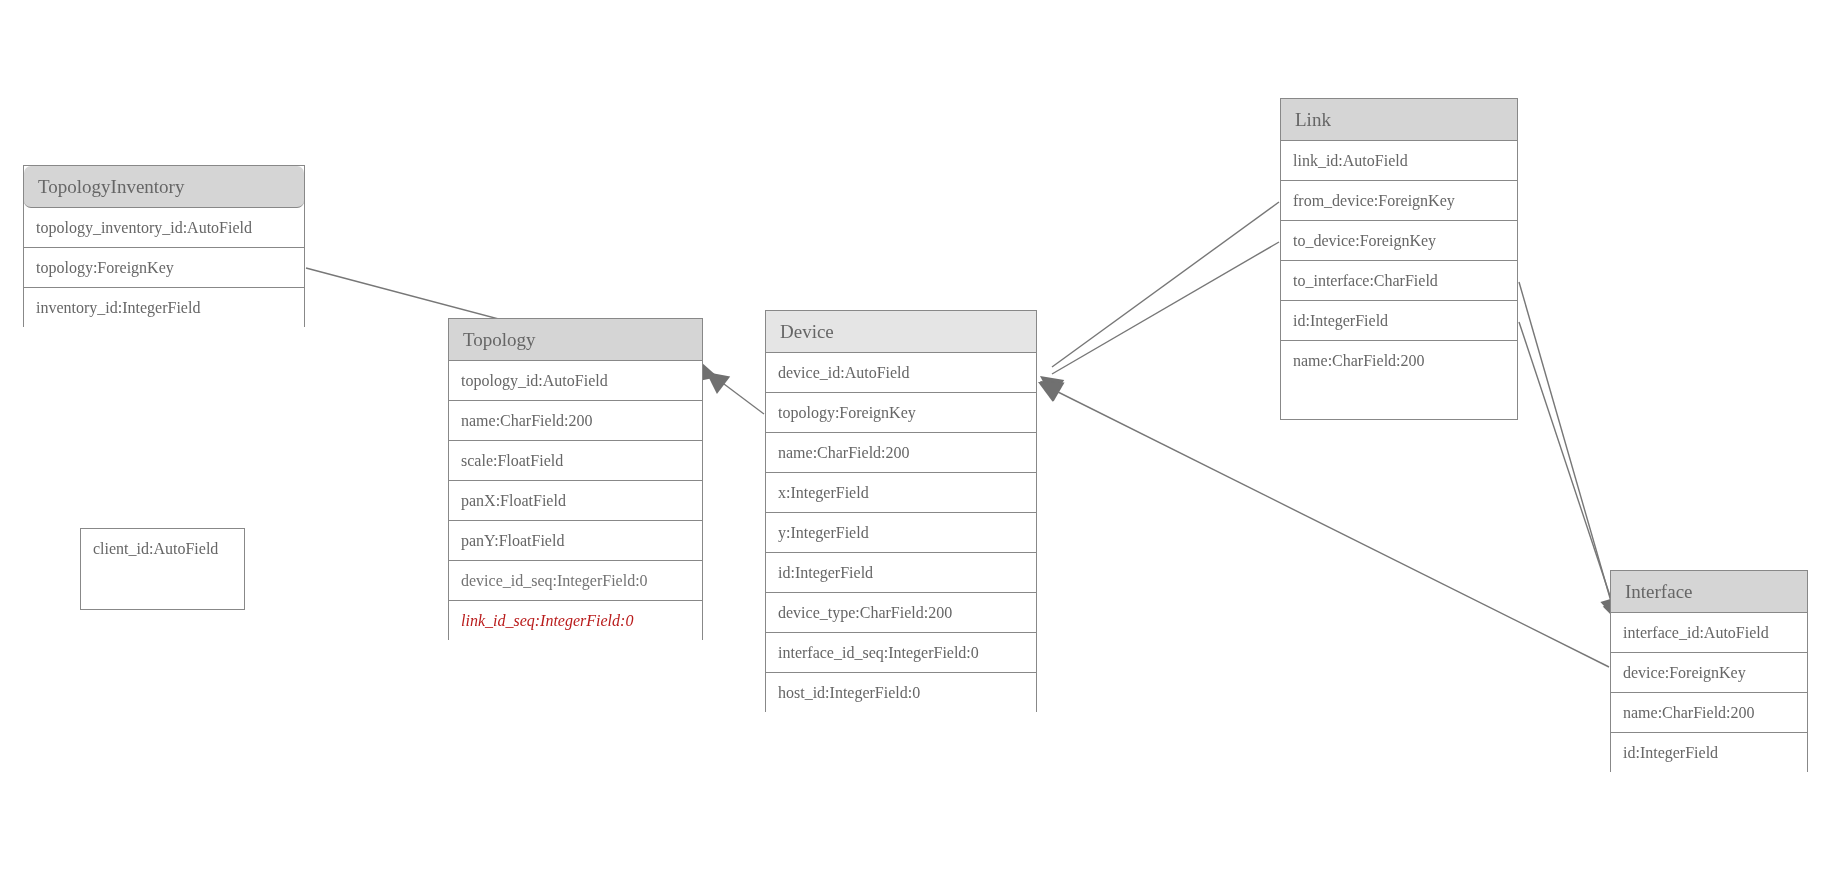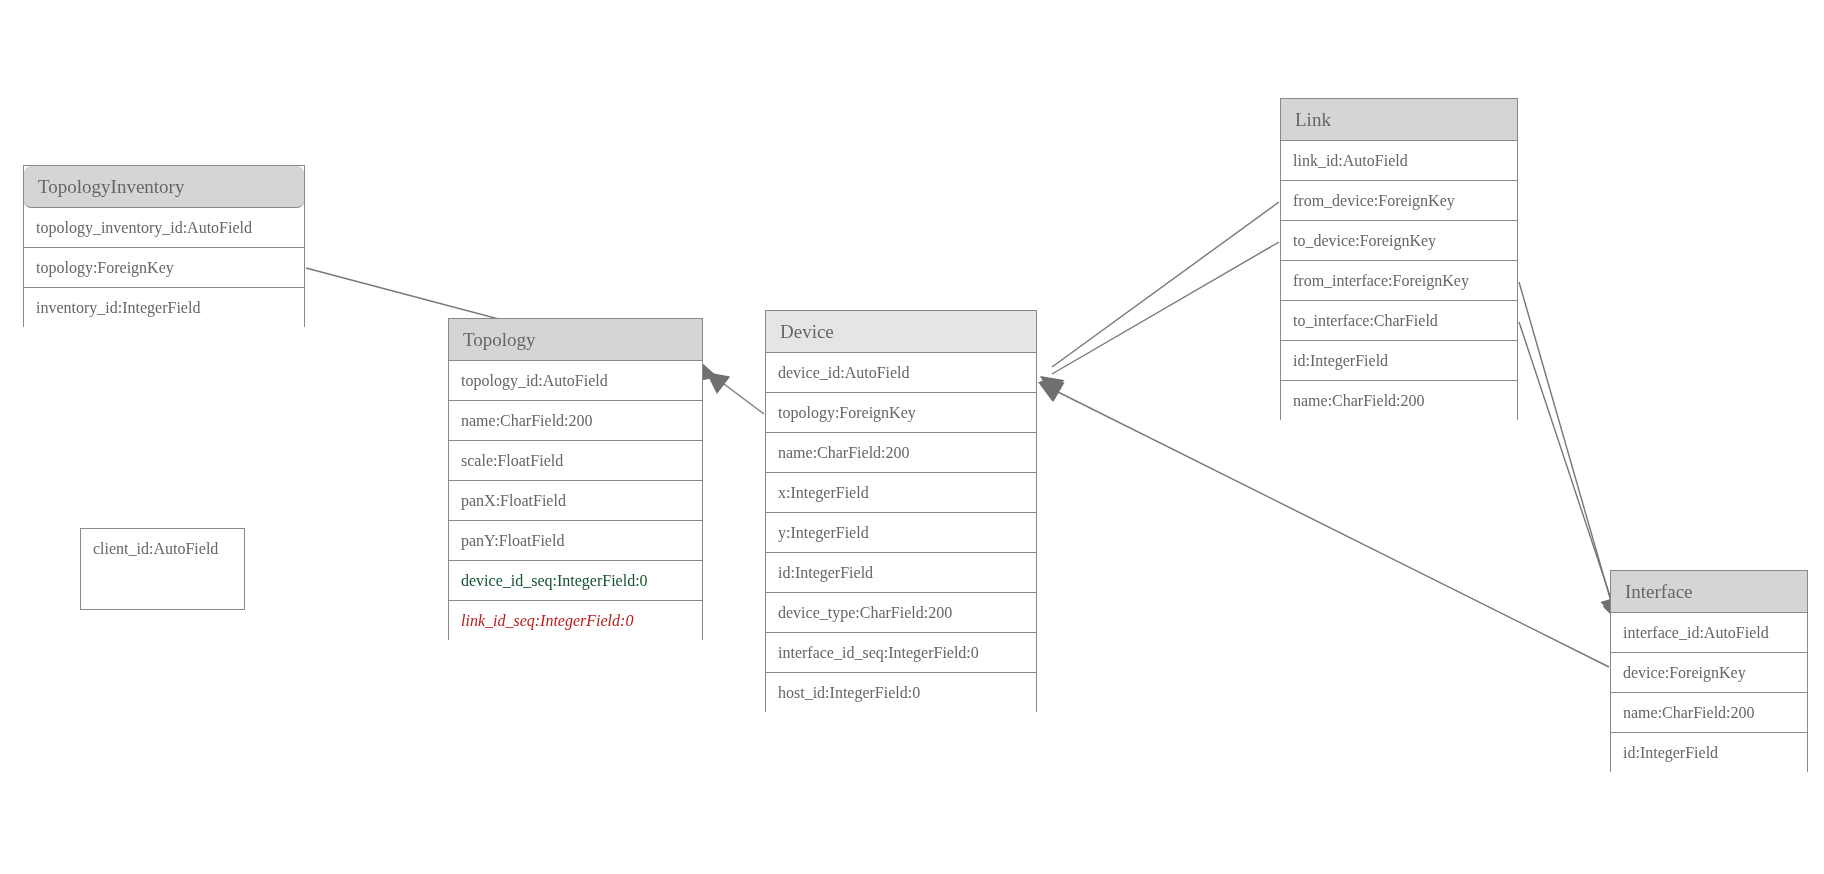--- a/index.html
+++ b/index.html
@@ -99,41 +99,40 @@
         <div class="entity-attr" style="height: 40px; border-bottom-color: rgb(136, 136, 136); color: rgb(102, 102, 102);">topology:ForeignKey</div>
         <div class="entity-attr" style="height: 40px; border-bottom-color: rgb(136, 136, 136); color: rgb(102, 102, 102);">inventory_id:IntegerField</div>
       </div>
       <div class="entity" style="left: 448px; top: 318px; width: 255px; height: 322px; border-color: rgb(136, 136, 136);">
         <div class="entity-header" style="height: 42px; background: rgb(213, 213, 213); border-bottom-color: rgb(136, 136, 136); color: rgb(102, 102, 102);">Topology</div>
         <div class="entity-attr" style="height: 40px; border-bottom-color: rgb(136, 136, 136); color: rgb(102, 102, 102);">topology_id:AutoField</div>
         <div class="entity-attr" style="height: 40px; border-bottom-color: rgb(136, 136, 136); color: rgb(102, 102, 102);">name:CharField:200</div>
         <div class="entity-attr" style="height: 40px; border-bottom-color: rgb(136, 136, 136); color: rgb(102, 102, 102);">scale:FloatField</div>
         <div class="entity-attr" style="height: 40px; border-bottom-color: rgb(136, 136, 136); color: rgb(102, 102, 102);">panX:FloatField</div>
         <div class="entity-attr" style="height: 40px; border-bottom-color: rgb(136, 136, 136); color: rgb(102, 102, 102);">panY:FloatField</div>
-        <div class="entity-attr" style="height: 40px; border-bottom-color: rgb(136, 136, 136); color: #14532d;">device_id_seq:IntegerField:0</div>
+        <div class="entity-attr" style="height: 40px; border-bottom-color: rgb(136, 136, 136); color: #737373;">device_id_seq:IntegerField:0</div>
         <div class="entity-attr" style="height: 40px; border-bottom-color: rgb(136, 136, 136); color: #b91c1c; font-style: italic;">link_id_seq:IntegerField:0</div>
       </div>
       <div class="entity" style="left: 765px; top: 310px; width: 272px; height: 402px; border-color: rgb(136, 136, 136);">
         <div class="entity-header" style="height: 42px; background: #e5e5e5; border-bottom-color: rgb(136, 136, 136); color: rgb(102, 102, 102);">Device</div>
         <div class="entity-attr" style="height: 40px; border-bottom-color: rgb(136, 136, 136); color: rgb(102, 102, 102);">device_id:AutoField</div>
         <div class="entity-attr" style="height: 40px; border-bottom-color: rgb(136, 136, 136); color: rgb(102, 102, 102);">topology:ForeignKey</div>
         <div class="entity-attr" style="height: 40px; border-bottom-color: rgb(136, 136, 136); color: rgb(102, 102, 102);">name:CharField:200</div>
         <div class="entity-attr" style="height: 40px; border-bottom-color: rgb(136, 136, 136); color: rgb(102, 102, 102);">x:IntegerField</div>
         <div class="entity-attr" style="height: 40px; border-bottom-color: rgb(136, 136, 136); color: rgb(102, 102, 102);">y:IntegerField</div>
         <div class="entity-attr" style="height: 40px; border-bottom-color: rgb(136, 136, 136); color: rgb(102, 102, 102);">id:IntegerField</div>
         <div class="entity-attr" style="height: 40px; border-bottom-color: rgb(136, 136, 136); color: rgb(102, 102, 102);">device_type:CharField:200</div>
         <div class="entity-attr" style="height: 40px; border-bottom-color: rgb(136, 136, 136); color: rgb(102, 102, 102);">interface_id_seq:IntegerField:0</div>
         <div class="entity-attr" style="height: 40px; border-bottom-color: rgb(136, 136, 136); color: rgb(102, 102, 102); text-align: right;">host_id:IntegerField:0</div>
       </div>
       <div class="entity" style="left: 1280px; top: 98px; width: 238px; height: 322px; border-color: rgb(136, 136, 136);">
         <div class="entity-header" style="height: 42px; background: rgb(213, 213, 213); border-bottom-color: rgb(136, 136, 136); color: rgb(102, 102, 102);">Link</div>
         <div class="entity-attr" style="height: 40px; border-bottom-color: rgb(136, 136, 136); color: rgb(102, 102, 102);">link_id:AutoField</div>
         <div class="entity-attr" style="height: 40px; border-bottom-color: rgb(136, 136, 136); color: rgb(102, 102, 102);">from_device:ForeignKey</div>
         <div class="entity-attr" style="height: 40px; border-bottom-color: rgb(136, 136, 136); color: rgb(102, 102, 102);">to_device:ForeignKey</div>
-        <div class="entity-attr" style="height: 40px; border-bottom-color: rgb(136, 136, 136); color: rgb(102, 102, 102);">from_interface:ForeignKey</div>
         <div class="entity-attr" style="height: 40px; border-bottom-color: rgb(136, 136, 136); color: rgb(102, 102, 102);">to_interface:CharField</div>
         <div class="entity-attr" style="height: 40px; border-bottom-color: rgb(136, 136, 136); color: rgb(102, 102, 102);">id:IntegerField</div>
         <div class="entity-attr" style="height: 40px; border-bottom-color: rgb(136, 136, 136); color: rgb(102, 102, 102);">name:CharField:200</div>
       </div>
       <div class="entity" style="left: 1610px; top: 570px; width: 198px; height: 202px; border-color: rgb(136, 136, 136);">
         <div class="entity-header" style="height: 42px; background: rgb(213, 213, 213); border-bottom-color: rgb(136, 136, 136); color: rgb(102, 102, 102);">Interface</div>
         <div class="entity-attr" style="height: 40px; border-bottom-color: rgb(136, 136, 136); color: rgb(102, 102, 102);">interface_id:AutoField</div>
         <div class="entity-attr" style="height: 40px; border-bottom-color: rgb(136, 136, 136); color: rgb(102, 102, 102);">device:ForeignKey</div>
         <div class="entity-attr" style="height: 40px; border-bottom-color: rgb(136, 136, 136); color: rgb(102, 102, 102);">name:CharField:200</div>
         <div class="entity-attr" style="height: 40px; border-bottom-color: rgb(136, 136, 136); color: rgb(102, 102, 102);">id:IntegerField</div>

